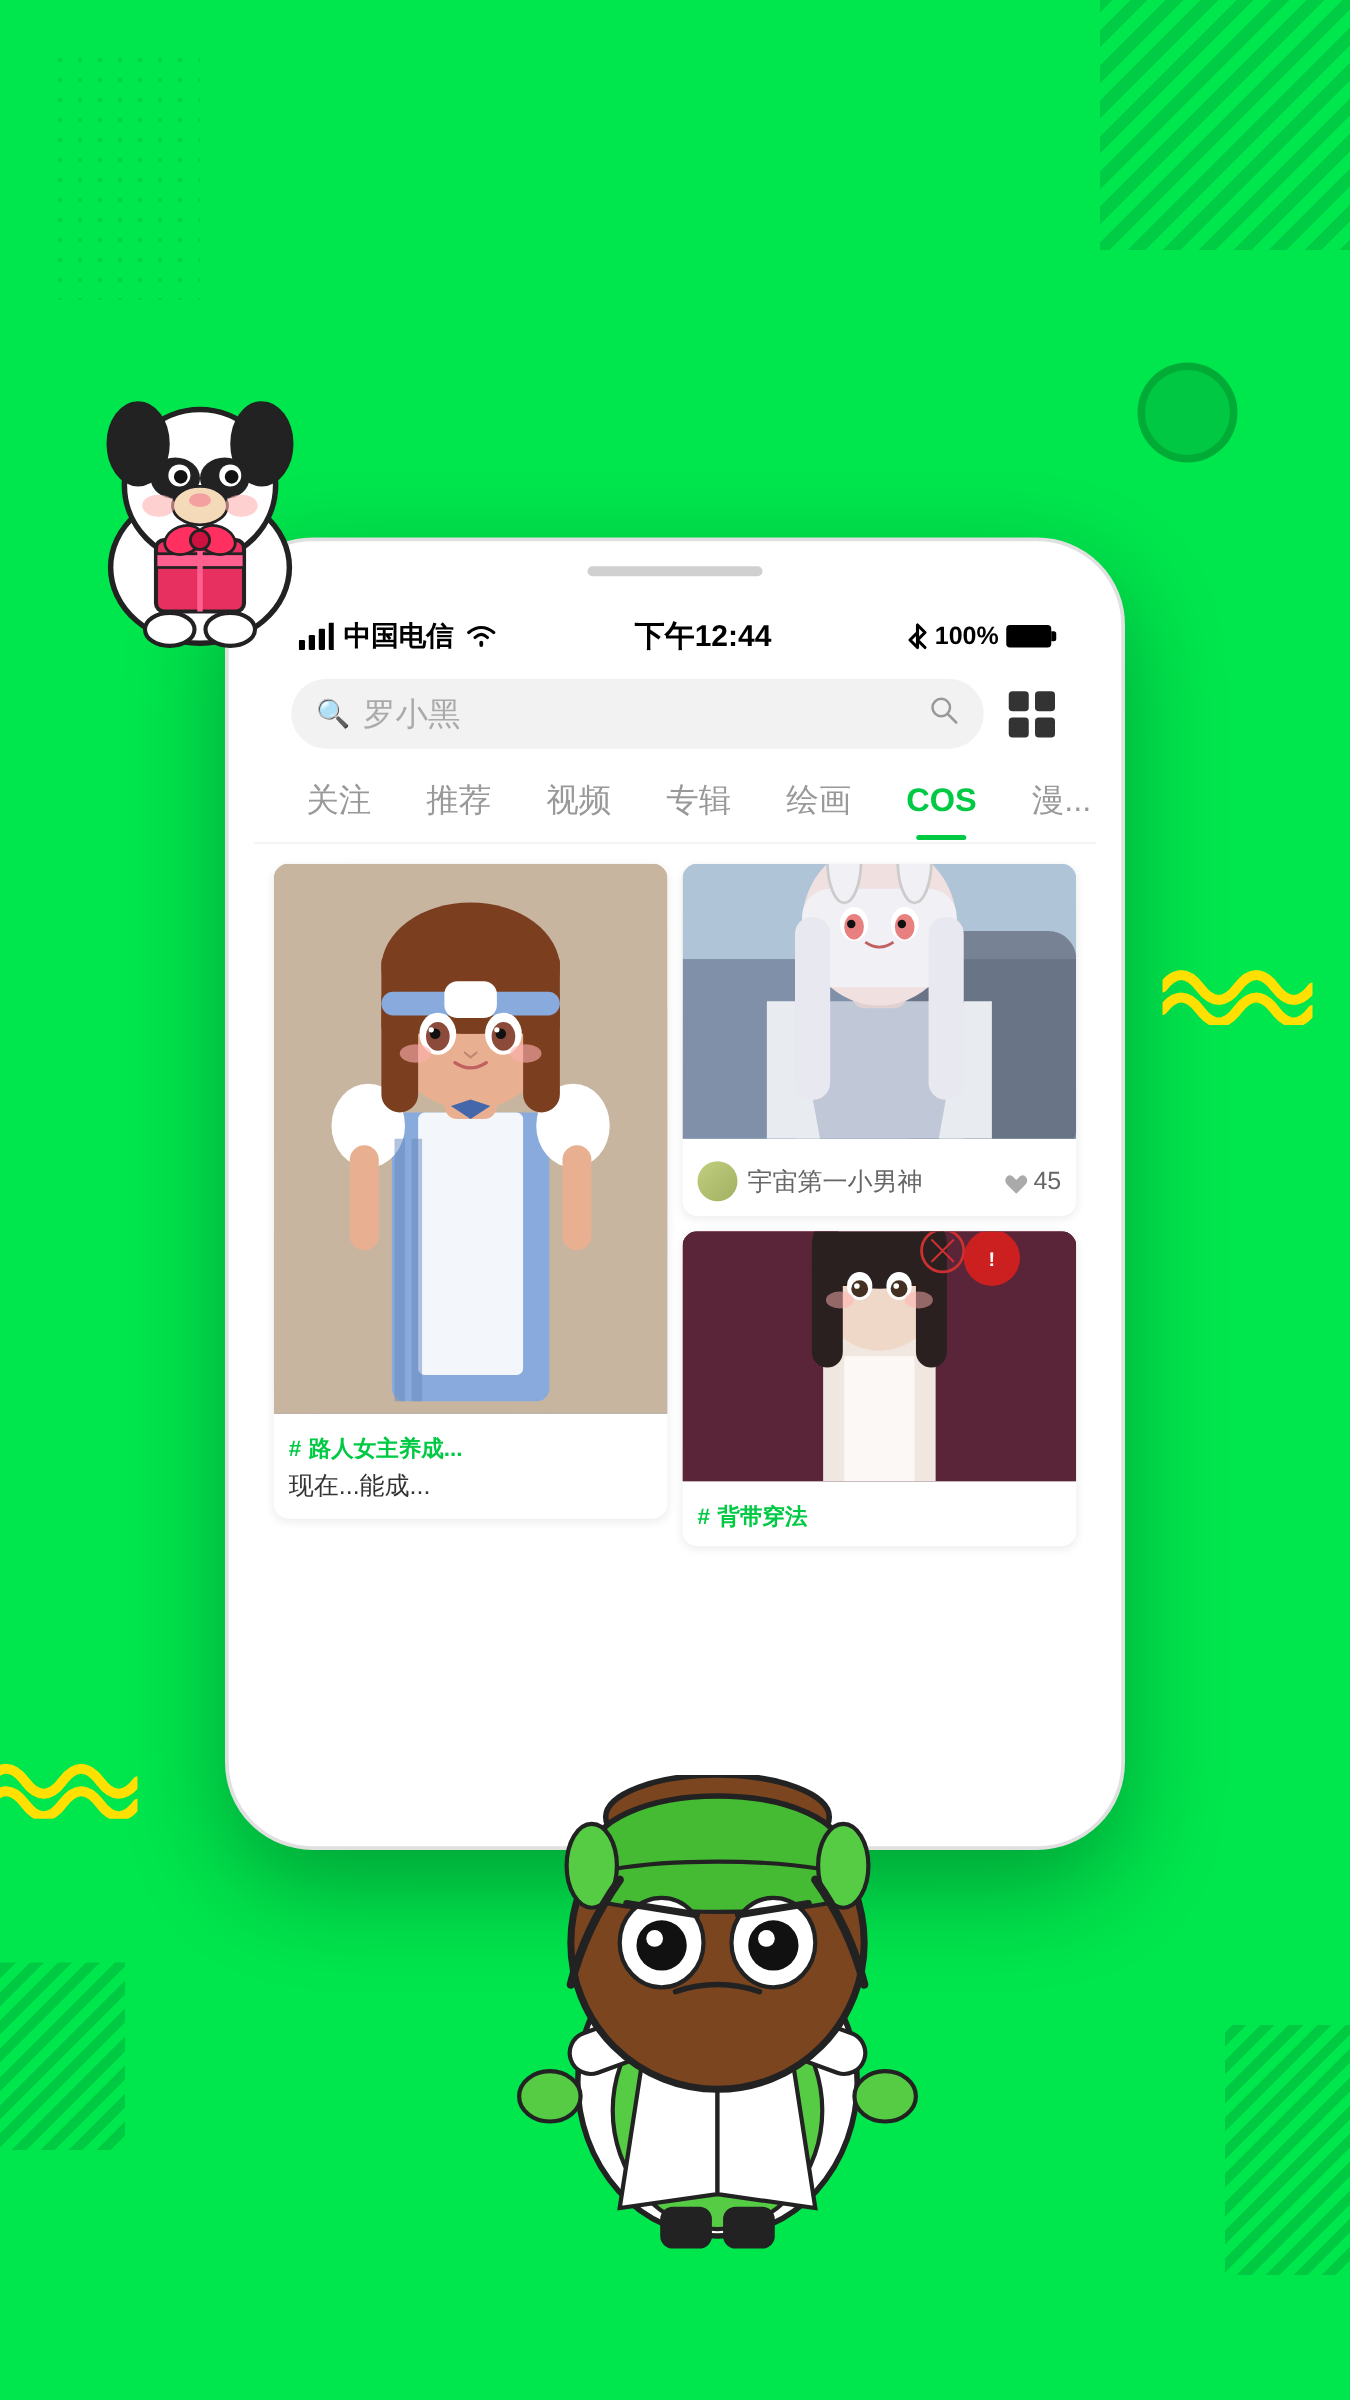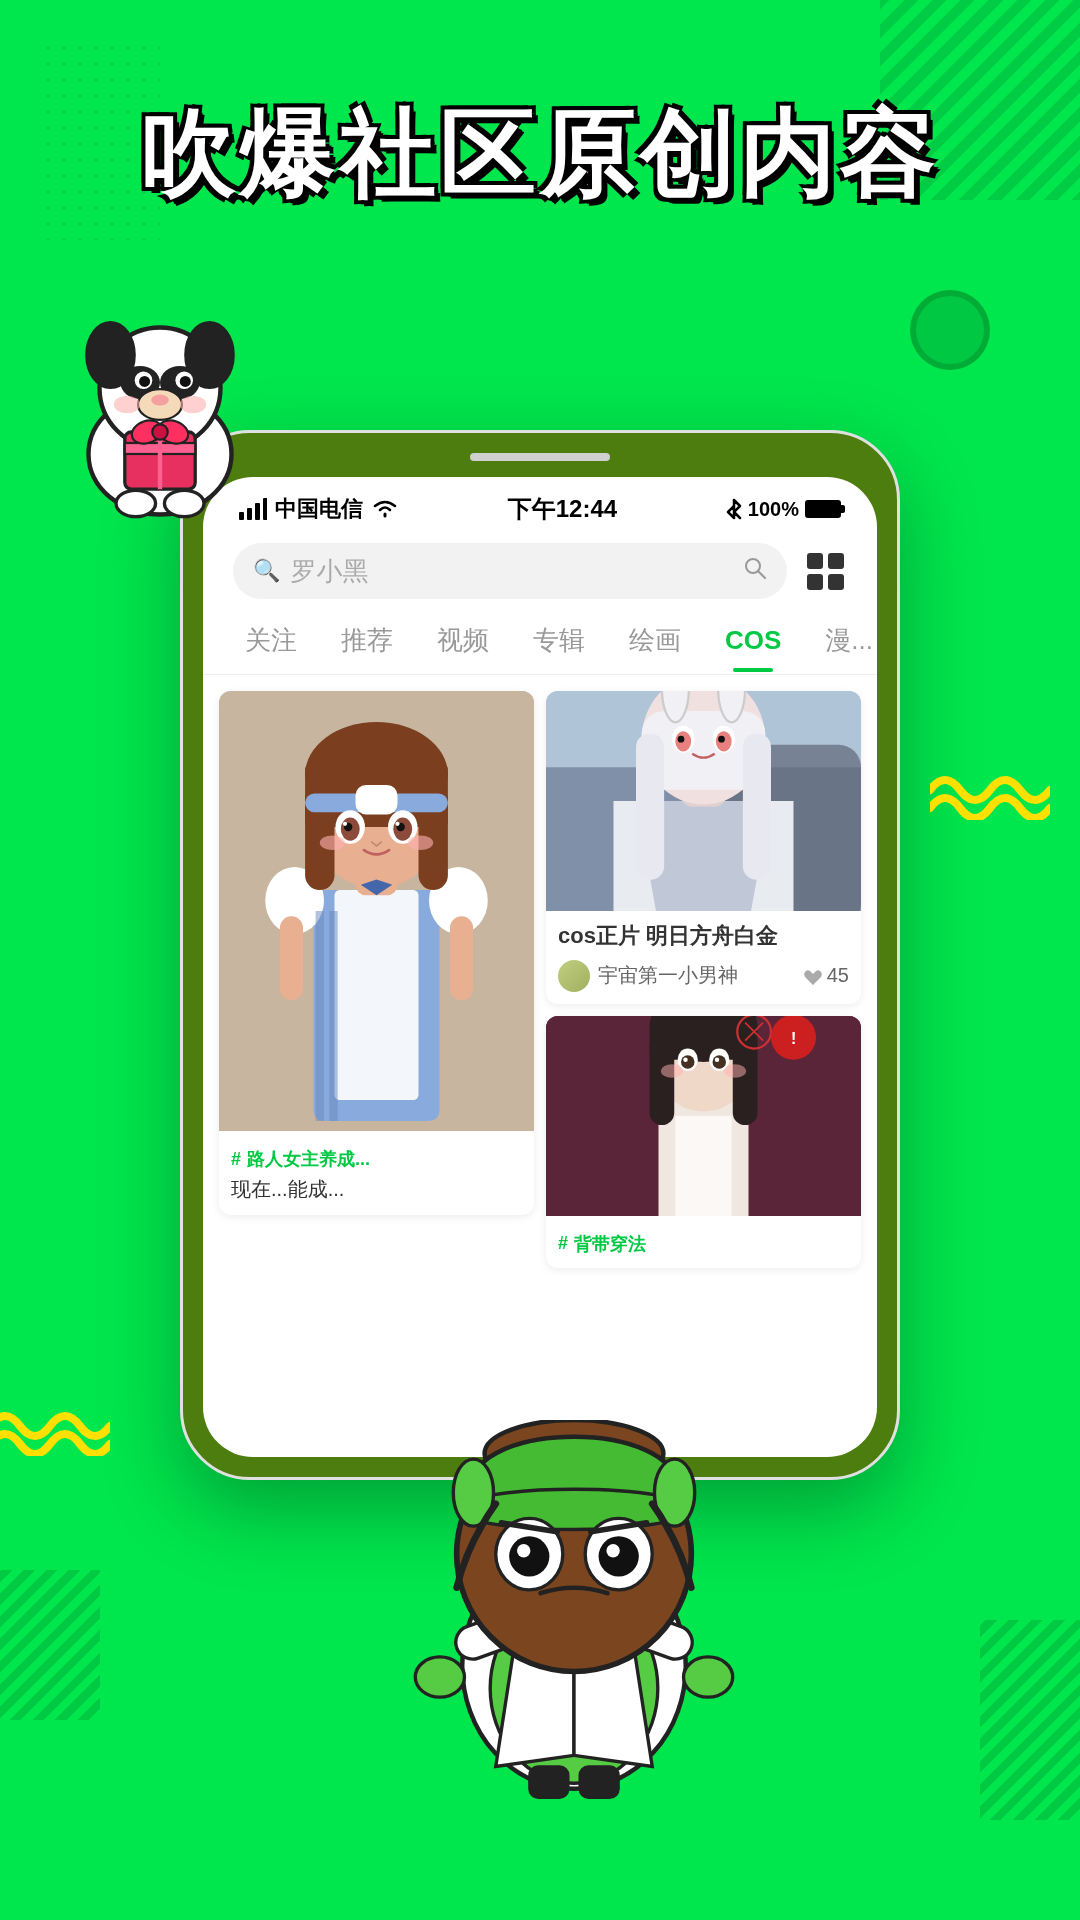--- a/index.html
+++ b/index.html
@@ -132,21 +132,21 @@
     
     .phone-wrapper {
       position: absolute;
       top: 430px;
       left: 50%;
       transform: translateX(-50%);
       width: 720px;
       z-index: 15;
     }
     .phone-outer {
-      background: #4d7c0f;
+      background: #ffffff;
       border-radius: 70px;
       padding: 20px;
       box-shadow: 0 30px 80px rgba(0,0,0,0.3);
       border: 3px solid #e0e0e0;
     }
     .phone-notch-bar {
       width: 140px;
       height: 8px;
       background: #d0d0d0;
       border-radius: 4px;
@@ -391,21 +391,20 @@
 <body>
 
 <div class="bg-dots"></div>
 <div class="bg-stripes-tr"></div>
 <div class="bg-stripes-bl"></div>
 <div class="bg-stripes-br"></div>
 
 <div class="circle-deco"></div>
 
 <div class="title-area">
-  <span class="main-title">吹爆社区原创内容</span>
   <div class="subtitle">
   </div>
 </div>
 
 <div class="mascot-top">
   <svg viewBox="0 0 200 200" xmlns="http://www.w3.org/2000/svg" width="220" height="220">
 
     <ellipse cx="100" cy="140" rx="65" ry="55" fill="#fff" stroke="#222" stroke-width="4"></ellipse>
 
     <circle cx="100" cy="80" r="55" fill="#fff" stroke="#222" stroke-width="4"></circle>
@@ -629,21 +628,20 @@
                 <ellipse cx="158" cy="55" rx="10" ry="12" fill="#ffffff"></ellipse>
                 <ellipse cx="122" cy="57" rx="7" ry="9" fill="#e88080"></ellipse>
                 <ellipse cx="158" cy="57" rx="7" ry="9" fill="#e88080"></ellipse>
                 <circle cx="120" cy="55" r="3" fill="#111"></circle>
                 <circle cx="156" cy="55" r="3" fill="#111"></circle>
 
                 <path d="M130 68 Q140 75 150 68" fill="none" stroke="#c06060" stroke-width="2"></path>
               </svg>
             </div>
             <div class="card-info">
-              <div class="card-title">cos正片 明日方舟白金</div>
               <div class="card-meta">
                 <div class="avatar-small" style="background:linear-gradient(135deg,#c0d080,#a0b060);"></div>
                 <span class="username">宇宙第一小男神</span>
                 <span class="like-count">
                   <svg width="20" height="18" viewBox="0 0 20 18">
                     <path d="M10 16 L3 9 Q0 6 2 3 Q4 0 7 2 L10 5 L13 2 Q16 0 18 3 Q20 6 17 9 Z" fill="#aaa"></path>
                   </svg>
                   <span>45</span>
                 </span>
               </div>

